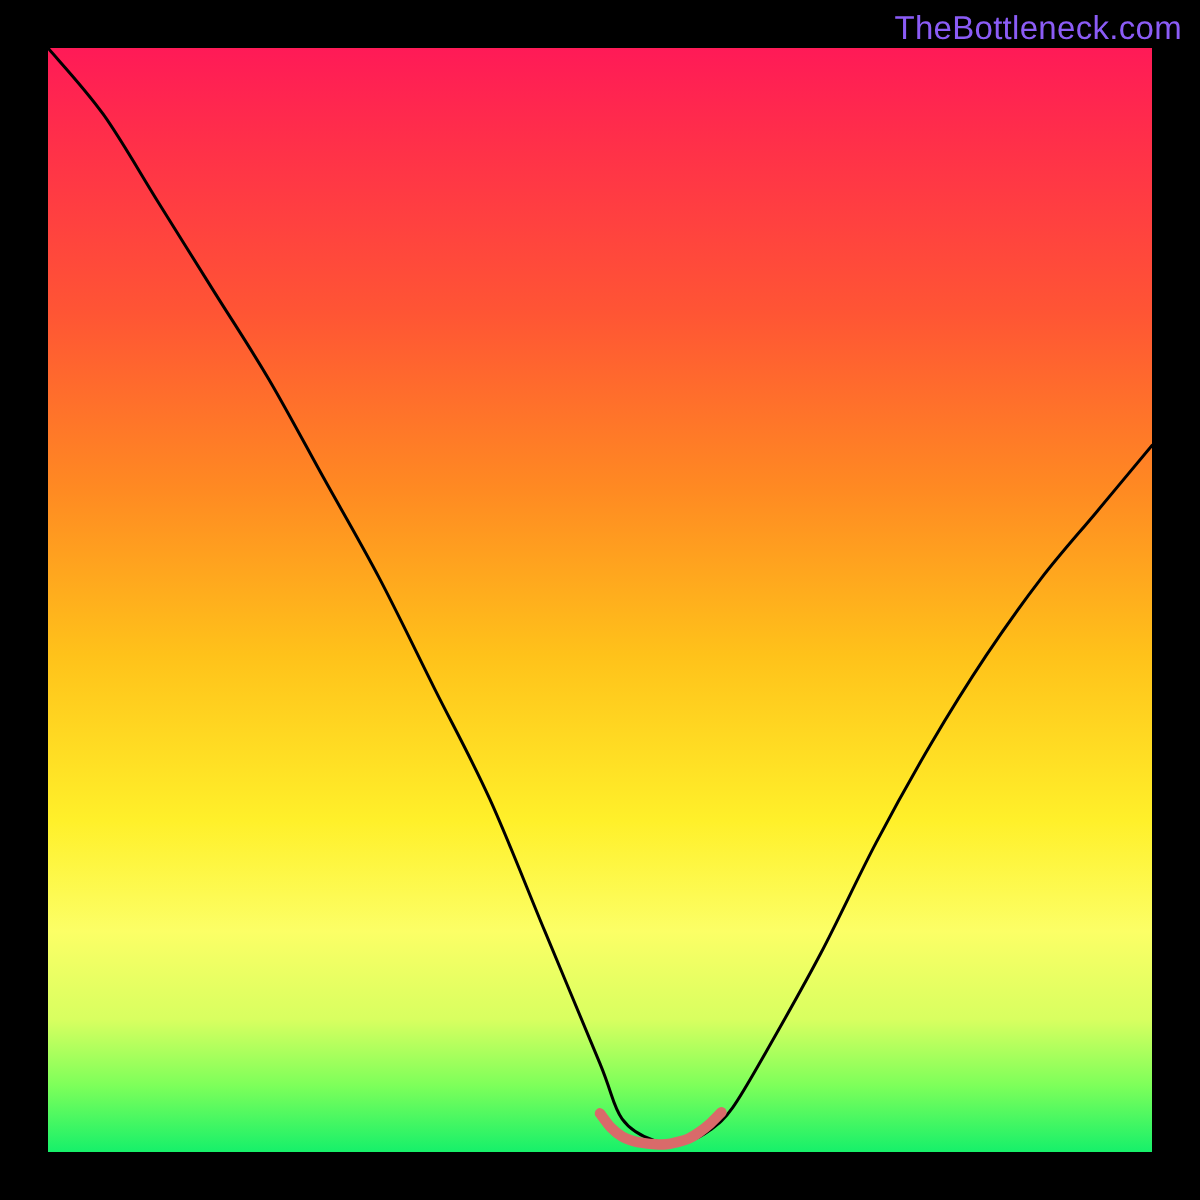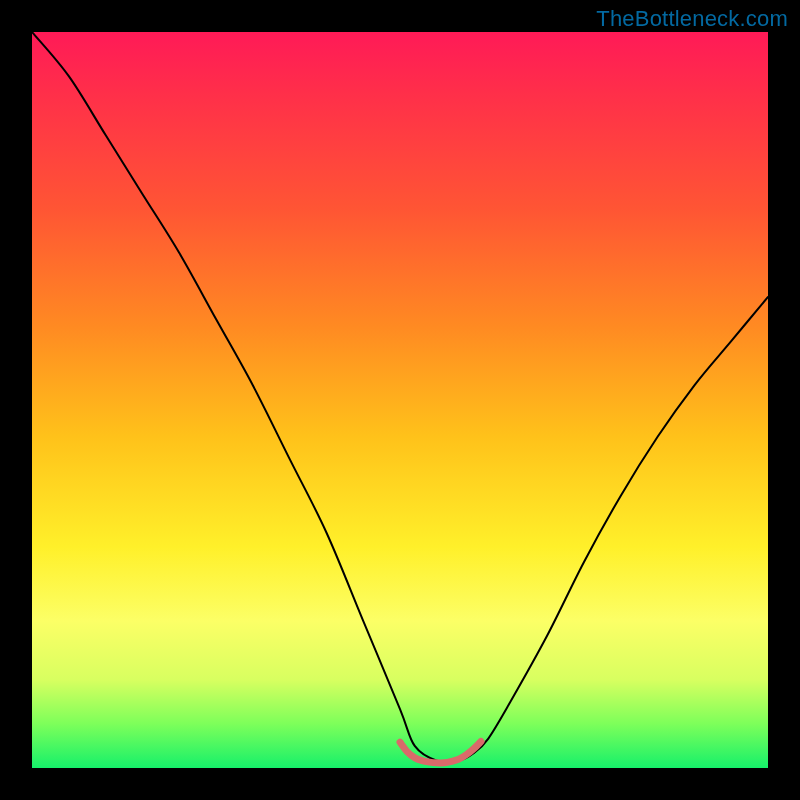--- a/index.html
+++ b/index.html
@@ -14,21 +14,21 @@
   .frame {
     position: relative;
     width: 800px;
     height: 800px;
     background: #000;
   }
   .watermark {
     position: absolute;
     top: 6px;
     right: 12px;
-    color: #0369a1;
+    color: #8b5cf6;
     font-size: 22px;
     font-weight: 400;
     letter-spacing: 0.2px;
     z-index: 10;
   }
   .plot-area {
     position: absolute;
     left: 32px;
     top: 32px;
     width: 736px;

